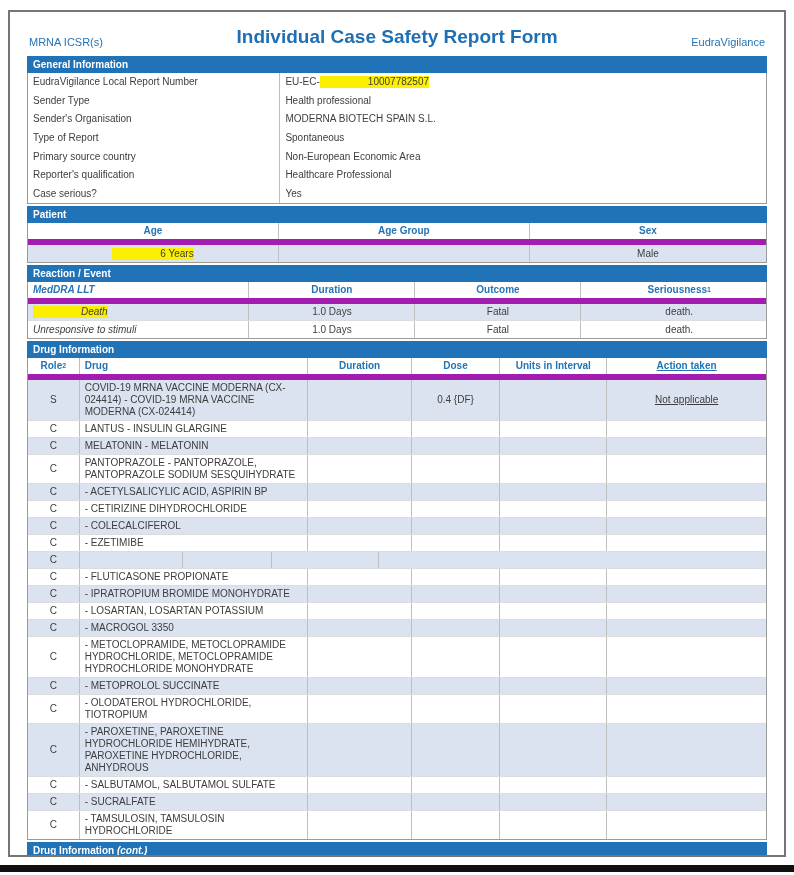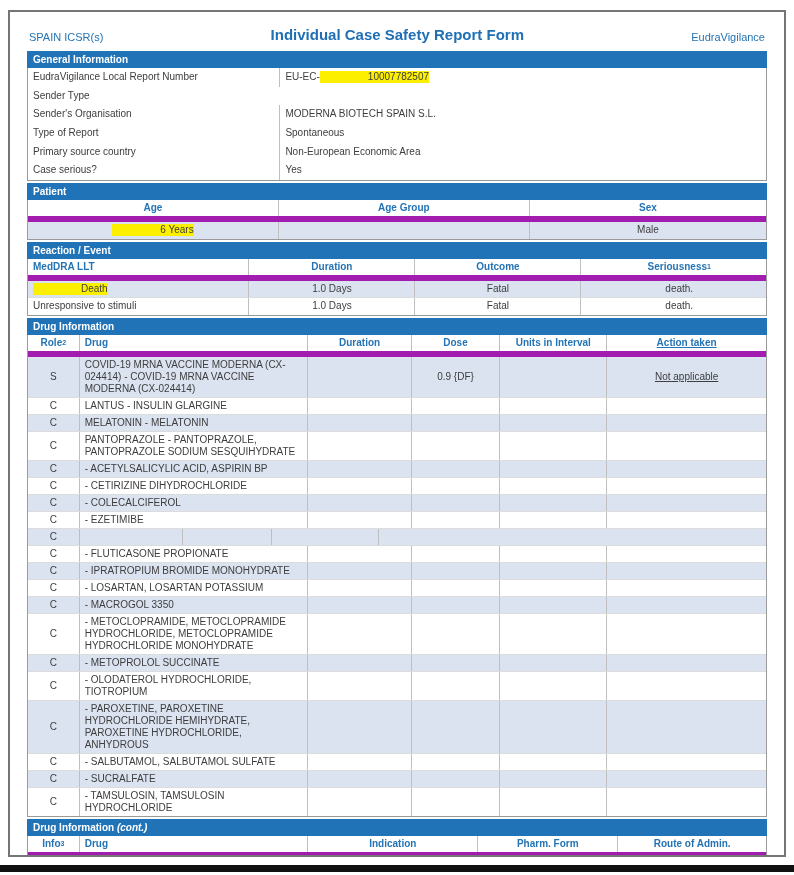--- a/index.html
+++ b/index.html
@@ -9,82 +9,87 @@
     --page-border:#757575; --bottom-bar:#101010;
   }
   *{margin:0;padding:0;box-sizing:border-box;}
   body{font-family:"Liberation Sans","DejaVu Sans",sans-serif;background:#fff;}
   .canvas{position:relative;width:794px;height:875px;background:#fff;overflow:hidden;}
   .page-frame{position:absolute;left:8px;top:10px;width:778px;height:847px;
     border:2px solid var(--page-border);background:#fff;padding:12px 17px 6px 17px;overflow:hidden;}
   .bottom-bar{position:absolute;left:0;top:865px;width:794px;height:7px;background:var(--bottom-bar);}
   .doc-header{display:flex;justify-content:space-between;align-items:flex-end;margin:2px 2px 8px 2px;}
   .doc-header .side{font-size:11px;color:var(--header-text);}
-  .doc-title{font-size:15px;font-weight:bold;color:var(--title-text);}
+  .doc-title{font-size:19px;font-weight:bold;color:var(--title-text);}
   .section-bar{height:17px;line-height:17px;background:var(--section-bar);color:#fff;
     font-size:10px;font-weight:bold;padding:0 6px;margin-top:2px;}
   .section-bar .cont{font-style:italic;font-weight:bold;}
   .tbl{border:1px solid var(--table-border);border-top:none;margin-bottom:2px;background:#fff;}
   .trow{display:flex;align-items:stretch;min-height:17px;border-bottom:1px solid var(--row-line);}
   .trow:last-child{border-bottom:none;}
   .thead .trow{border-bottom:6px solid #a21caf;}
   .tbody .trow:nth-child(odd){background:var(--stripe);}
   .gen .trow{min-height:18.6px;border-bottom:none;background:#fff;}
   .cell{font-size:10px;line-height:12px;color:var(--body-text);padding:2px 5px;
     border-right:1px solid var(--divider);display:flex;align-items:center;}
   .cell:last-child{border-right:none;}
   .th{color:var(--header-text);font-weight:bold;}
   .ctr{justify-content:center;text-align:center;}
   sup{font-size:7px;line-height:0;}
   .hl{background:var(--highlight);padding-left:48px;}
   
   .c-glabel{width:34.2%;} .c-gvalue{width:65.8%;}
   .c-p1{width:34%;} .c-p2{width:34%;} .c-p3{width:32%;}
-  .c-r1{width:30%;} .c-r2{width:22.5%;} .c-r3{width:22.5%;} .c-r4{width:25%;padding-left:16px;}
+  .c-r1{width:30%;font-style:italic;} .c-r2{width:22.5%;} .c-r3{width:22.5%;} .c-r4{width:25%;padding-left:16px;}
   .c-d1{width:7%;} .c-d2{width:31%;} .c-d3{width:14%;} .c-d4{width:12%;} .c-d5{width:14.5%;} .c-d6{width:21.5%;text-decoration:underline;}
   .c-x1{width:7%;} .c-x2{width:31%;} .c-x3{width:23%;} .c-x4{width:19%;} .c-x5{width:20%;}
   .wrap{display:inline;}
 </style>
 </head>
 <body>
 
 <div class="canvas">
   <div class="page-frame">
 
     <div class="doc-header">
-      <span class="side">SPAIN ICSR(s)</span>
+      <span class="side">MRNA ICSR(s)</span>
       <span class="doc-title">Individual Case Safety Report Form</span>
       <span class="side">EudraVigilance</span>
     </div>
 
     <div class="section-bar">
       <span>General Information</span>
     </div>
     <div class="tbl gen">
       <div class="trow">
         <div class="cell c-glabel">EudraVigilance Local Report Number</div>
         <div class="cell c-gvalue">
             <span class="wrap">EU-EC-</span>
             <span class="wrap hl">10007782507</span>
           </div>
       </div>
       <div class="trow">
         <div class="cell c-glabel">Sender Type</div>
+        <div class="cell c-gvalue">Health professional</div>
       </div>
       <div class="trow">
         <div class="cell c-glabel">Sender's Organisation</div>
         <div class="cell c-gvalue">MODERNA BIOTECH SPAIN S.L.</div>
       </div>
       <div class="trow">
         <div class="cell c-glabel">Type of Report</div>
         <div class="cell c-gvalue">Spontaneous</div>
       </div>
       <div class="trow">
         <div class="cell c-glabel">Primary source country</div>
         <div class="cell c-gvalue">Non-European Economic Area</div>
+      </div>
+      <div class="trow">
+        <div class="cell c-glabel">Reporter's qualification</div>
+        <div class="cell c-gvalue">Healthcare Professional</div>
       </div>
       <div class="trow">
         <div class="cell c-glabel">Case serious?</div>
         <div class="cell c-gvalue">Yes</div>
       </div>
     </div>
 
     <div class="section-bar">
       <span>Patient</span>
     </div>
@@ -155,21 +160,21 @@
           <div class="cell th ctr c-d4">Dose</div>
           <div class="cell th ctr c-d5">Units in Interval</div>
           <div class="cell th ctr c-d6">Action taken</div>
         </div>
       </div>
       <div class="tbody">
         <div class="trow">
           <div class="cell ctr c-d1">S</div>
           <div class="cell c-d2">COVID-19 MRNA VACCINE MODERNA (CX-024414) - COVID-19 MRNA VACCINE MODERNA (CX-024414)</div>
           <div class="cell ctr c-d3"></div>
-          <div class="cell ctr c-d4">0.9 {DF}</div>
+          <div class="cell ctr c-d4">0.4 {DF}</div>
           <div class="cell ctr c-d5"></div>
           <div class="cell ctr c-d6">Not applicable</div>
         </div>
         <div class="trow">
           <div class="cell ctr c-d1">C</div>
           <div class="cell c-d2">LANTUS - INSULIN GLARGINE</div>
           <div class="cell ctr c-d3"></div>
           <div class="cell ctr c-d4"></div>
           <div class="cell ctr c-d5"></div>
           <div class="cell ctr c-d6"></div>

